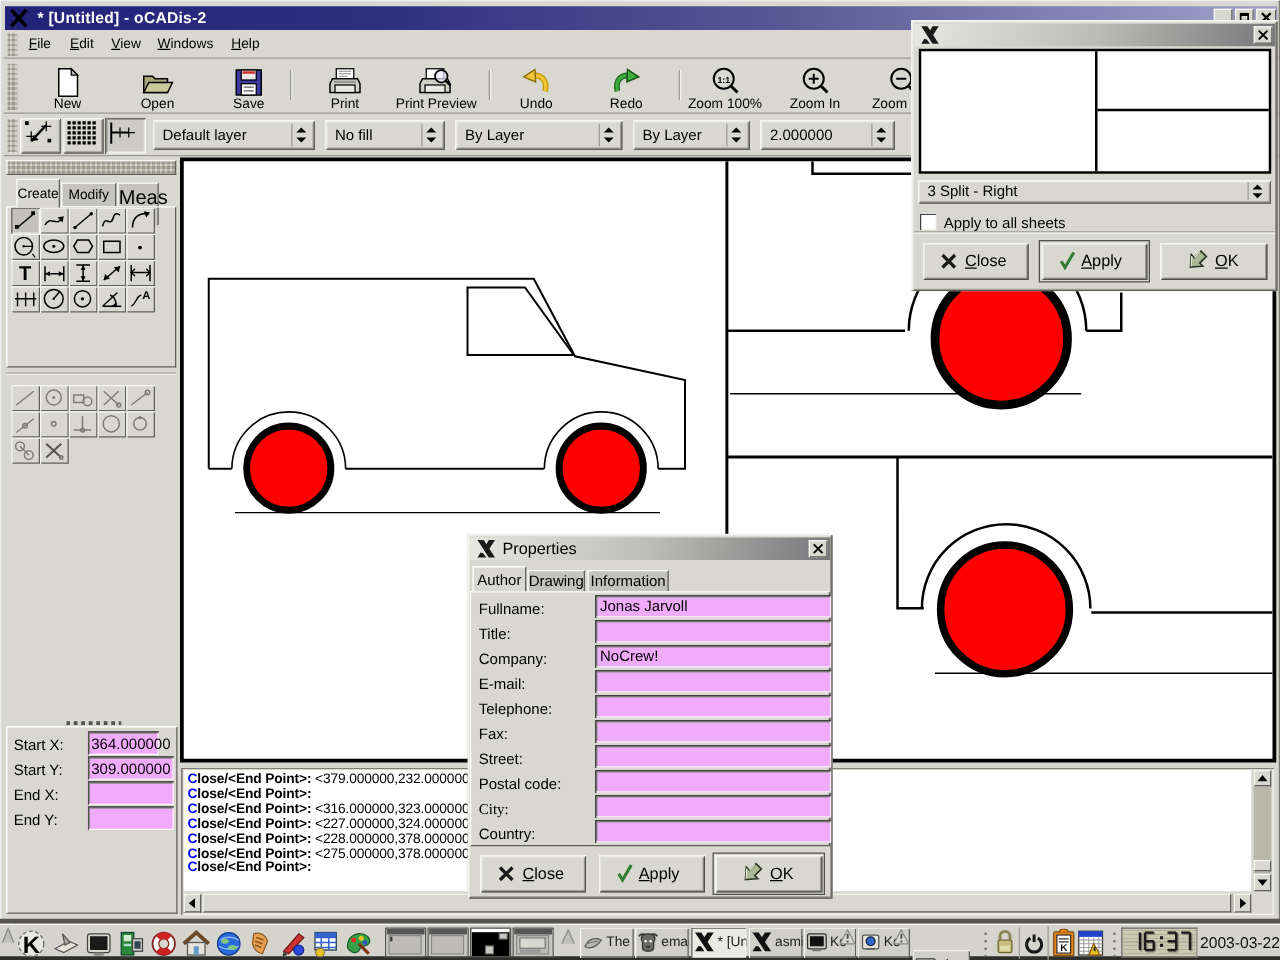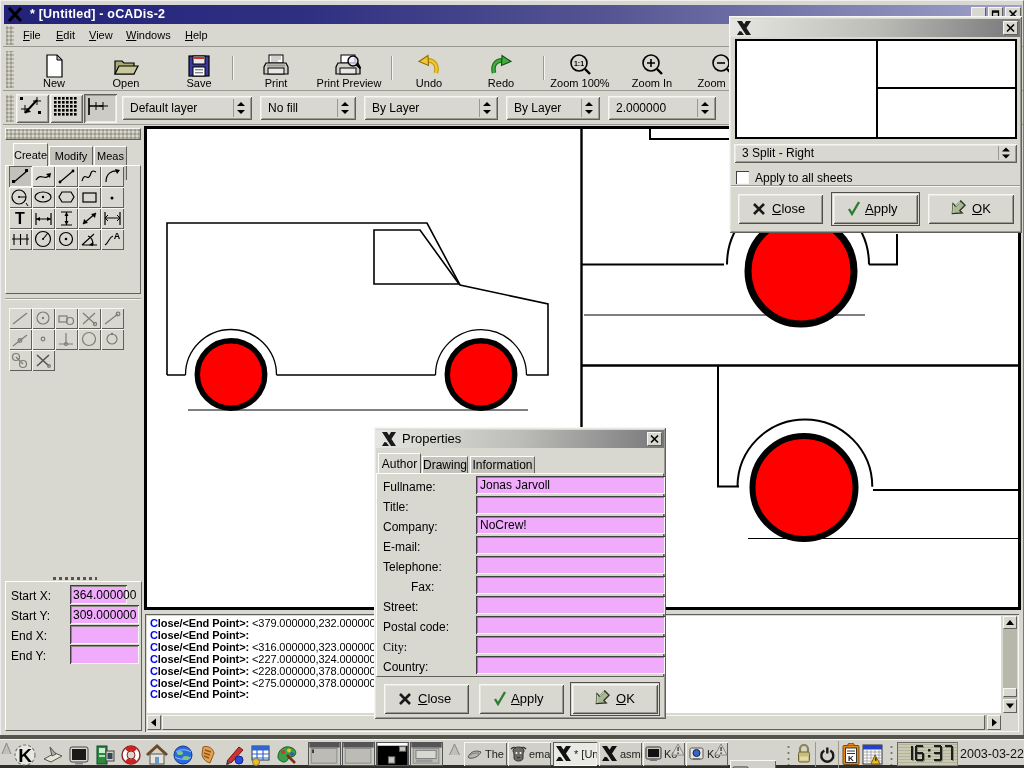--- a/index.html
+++ b/index.html
@@ -252,21 +252,21 @@
             </svg>
           </span>
         </div>
   </div>
 
   <div class="abs" id="leftpanel" style="left:4px;top:127px;width:137px;height:603px;">
     <div class="abs raised handleh" style="left:0;top:0;width:136px;height:12px;"></div>
 
     <div class="abs" style="left:8px;top:15px;width:35px;height:23px;background:#d8d8d0;border-top:1px solid #fff;border-left:1px solid #fff;border-right:1px solid #60605a;font-size:11px;text-align:center;padding-top:5px;z-index:2;">Create</div>
     <div class="abs" style="left:44px;top:18px;width:44px;height:19px;background:#c4c4bc;border-top:1px solid #fff;border-left:1px solid #fff;border-right:1px solid #60605a;font-size:11px;text-align:center;padding-top:3px;">Modify</div>
-    <div class="abs" style="left:89px;top:18px;width:33px;height:34px;background:#c4c4bc;border-top:1px solid #fff;border-left:1px solid #fff;border-right:1px solid #60605a;font-size:11px;text-align:center;padding-top:3px;">Meas</div>
+    <div class="abs" style="left:89px;top:18px;width:33px;height:34px;background:#c4c4bc;border-top:1px solid #fff;border-left:1px solid #fff;border-right:1px solid #60605a;font-size:16px;text-align:center;padding-top:3px;">Meas</div>
 
     <div class="abs" style="left:0;top:37px;width:136px;height:129px;border:1px solid #fff;border-bottom-color:#60605a;border-right-color:#60605a;"></div>
     <div id="toolgrid">
           <div class="abs" style="left:4px;top:38px;width:23px;height:21px;background:#c2c2ba;box-shadow:inset 1px 1px 0 #60605a, inset -1px -1px 0 #f6f6f2;">
             <svg width="23" height="21" viewBox="0 0 23 21">
               <path d="M5 16 L18 5" stroke="#000" stroke-width="1.2" fill="none"></path>
               <rect x="3" y="14" width="3" height="3" fill="#000"></rect>
               <rect x="16" y="3" width="3" height="3" fill="#000"></rect>
             </svg>
           </div>
@@ -625,21 +625,21 @@
     <div class="abs" style="left:6px;top:6px;font-size:12px;">Fullname:</div>
         <div class="abs sunkeninput" style="left:99px;top:2px;width:189px;height:18px;font-size:12px;padding:2px 0 0 4px;">Jonas Jarvoll</div>
     <div class="abs" style="left:6px;top:26px;font-size:12px;">Title:</div>
         <div class="abs sunkeninput" style="left:99px;top:22px;width:189px;height:18px;"></div>
     <div class="abs" style="left:6px;top:46px;font-size:12px;">Company:</div>
         <div class="abs sunkeninput" style="left:99px;top:42px;width:189px;height:18px;font-size:12px;padding:2px 0 0 4px;">NoCrew!</div>
     <div class="abs" style="left:6px;top:66px;font-size:12px;">E-mail:</div>
         <div class="abs sunkeninput" style="left:99px;top:62px;width:189px;height:18px;"></div>
     <div class="abs" style="left:6px;top:86px;font-size:12px;">Telephone:</div>
         <div class="abs sunkeninput" style="left:99px;top:82px;width:189px;height:18px;"></div>
-    <div class="abs" style="left:6px;top:106px;font-size:12px;margin-left:28px;">Fax:</div>
+    <div class="abs" style="left:6px;top:106px;font-size:12px;">Fax:</div>
         <div class="abs sunkeninput" style="left:99px;top:102px;width:189px;height:18px;"></div>
     <div class="abs" style="left:6px;top:126px;font-size:12px;">Street:</div>
         <div class="abs sunkeninput" style="left:99px;top:122px;width:189px;height:18px;"></div>
     <div class="abs" style="left:6px;top:146px;font-size:12px;">Postal code:</div>
         <div class="abs sunkeninput" style="left:99px;top:142px;width:189px;height:18px;"></div>
     <div class="abs" style="left:6px;top:166px;font-size:12px;font-family:Liberation Serif, serif;">City:</div>
         <div class="abs sunkeninput" style="left:99px;top:162px;width:189px;height:18px;"></div>
     <div class="abs" style="left:6px;top:186px;font-size:12px;">Country:</div>
         <div class="abs sunkeninput" style="left:99px;top:182px;width:189px;height:18px;"></div>
   </div>

